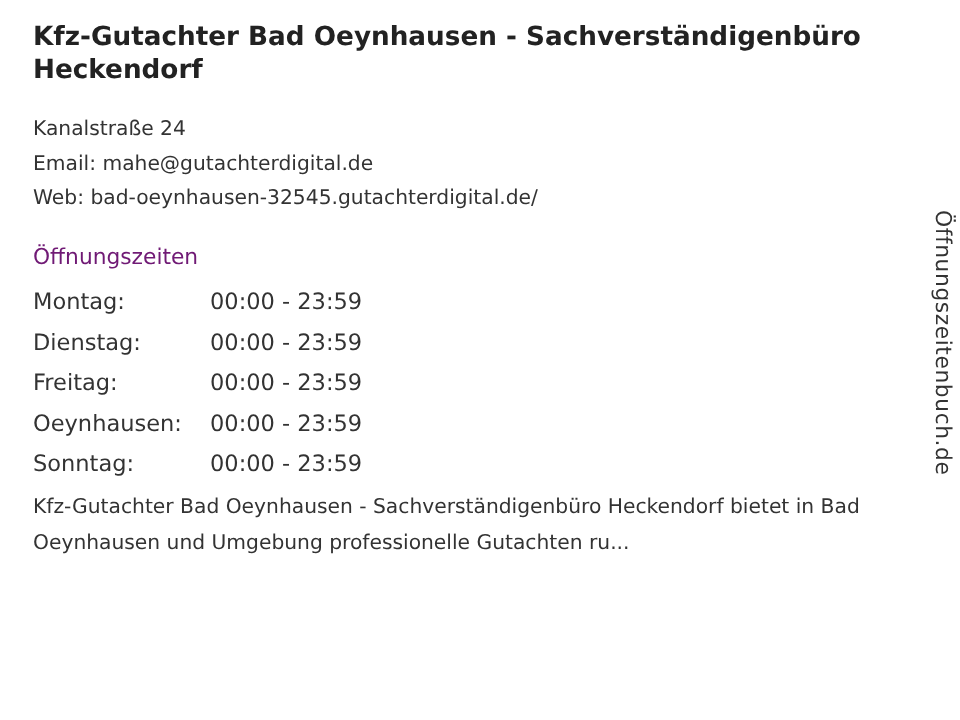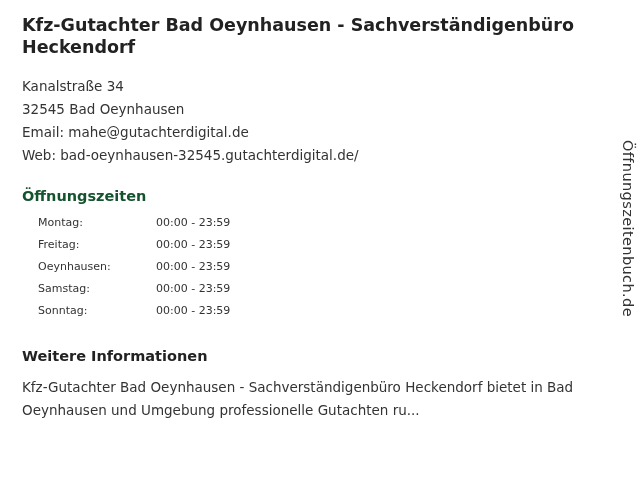--- a/index.html
+++ b/index.html
@@ -34,29 +34,28 @@
     width: 578px;
   }
   .addr-line {
     font-size: 13.5px;
     line-height: 1.72;
     color: #333333;
     white-space: nowrap;
   }
   .section-head {
     font-size: 14.5px;
-    font-weight: bold;
-    color: #14532d;
+    font-weight: normal;
+    color: #701a75;
     margin: 20px 0 12px 0;
   }
   table.hours {
     border-collapse: collapse;
-    font-size: 11px;
+    font-size: 15px;
     color: #333333;
-    margin-left: 16px;
   }
   table.hours td {
     padding: 0 0 9px 0;
     vertical-align: top;
     white-space: nowrap;
   }
   table.hours td.day {
     width: 118px;
   }
   table.hours td.time {
@@ -89,51 +88,49 @@
   }
 </style>
 </head>
 <body>
 
 <div class="page">
 
   <h1 class="title">Kfz-Gutachter Bad Oeynhausen - Sachverständigenbüro Heckendorf</h1>
 
   <div class="addr-block">
-    <div class="addr-line">Kanalstraße 34</div>
-    <div class="addr-line">32545 Bad Oeynhausen</div>
+    <div class="addr-line">Kanalstraße 24</div>
     <div class="addr-line">Email: mahe@gutachterdigital.de</div>
     <div class="addr-line">Web: bad-oeynhausen-32545.gutachterdigital.de/</div>
   </div>
 
   <h2 class="section-head">Öffnungszeiten</h2>
 
   <table class="hours">
     <tbody>
       <tr>
         <td class="day">Montag:</td>
         <td class="time">00:00 - 23:59</td>
       </tr>
       <tr>
+        <td class="day">Dienstag:</td>
+        <td class="time">00:00 - 23:59</td>
+      </tr>
+      <tr>
         <td class="day">Freitag:</td>
         <td class="time">00:00 - 23:59</td>
       </tr>
       <tr>
         <td class="day">Oeynhausen:</td>
-        <td class="time">00:00 - 23:59</td>
-      </tr>
-      <tr>
-        <td class="day">Samstag:</td>
         <td class="time">00:00 - 23:59</td>
       </tr>
       <tr>
         <td class="day">Sonntag:</td>
         <td class="time">00:00 - 23:59</td>
       </tr>
     </tbody>
   </table>
 
-  <h2 class="info-head">Weitere Informationen</h2>
   <div class="info-text">Kfz-Gutachter Bad Oeynhausen - Sachverständigenbüro Heckendorf bietet in Bad Oeynhausen und Umgebung professionelle Gutachten ru...</div>
 
   <div class="vertical-brand">Öffnungszeitenbuch.de</div>
 
 </div>
 
 </body></html>

